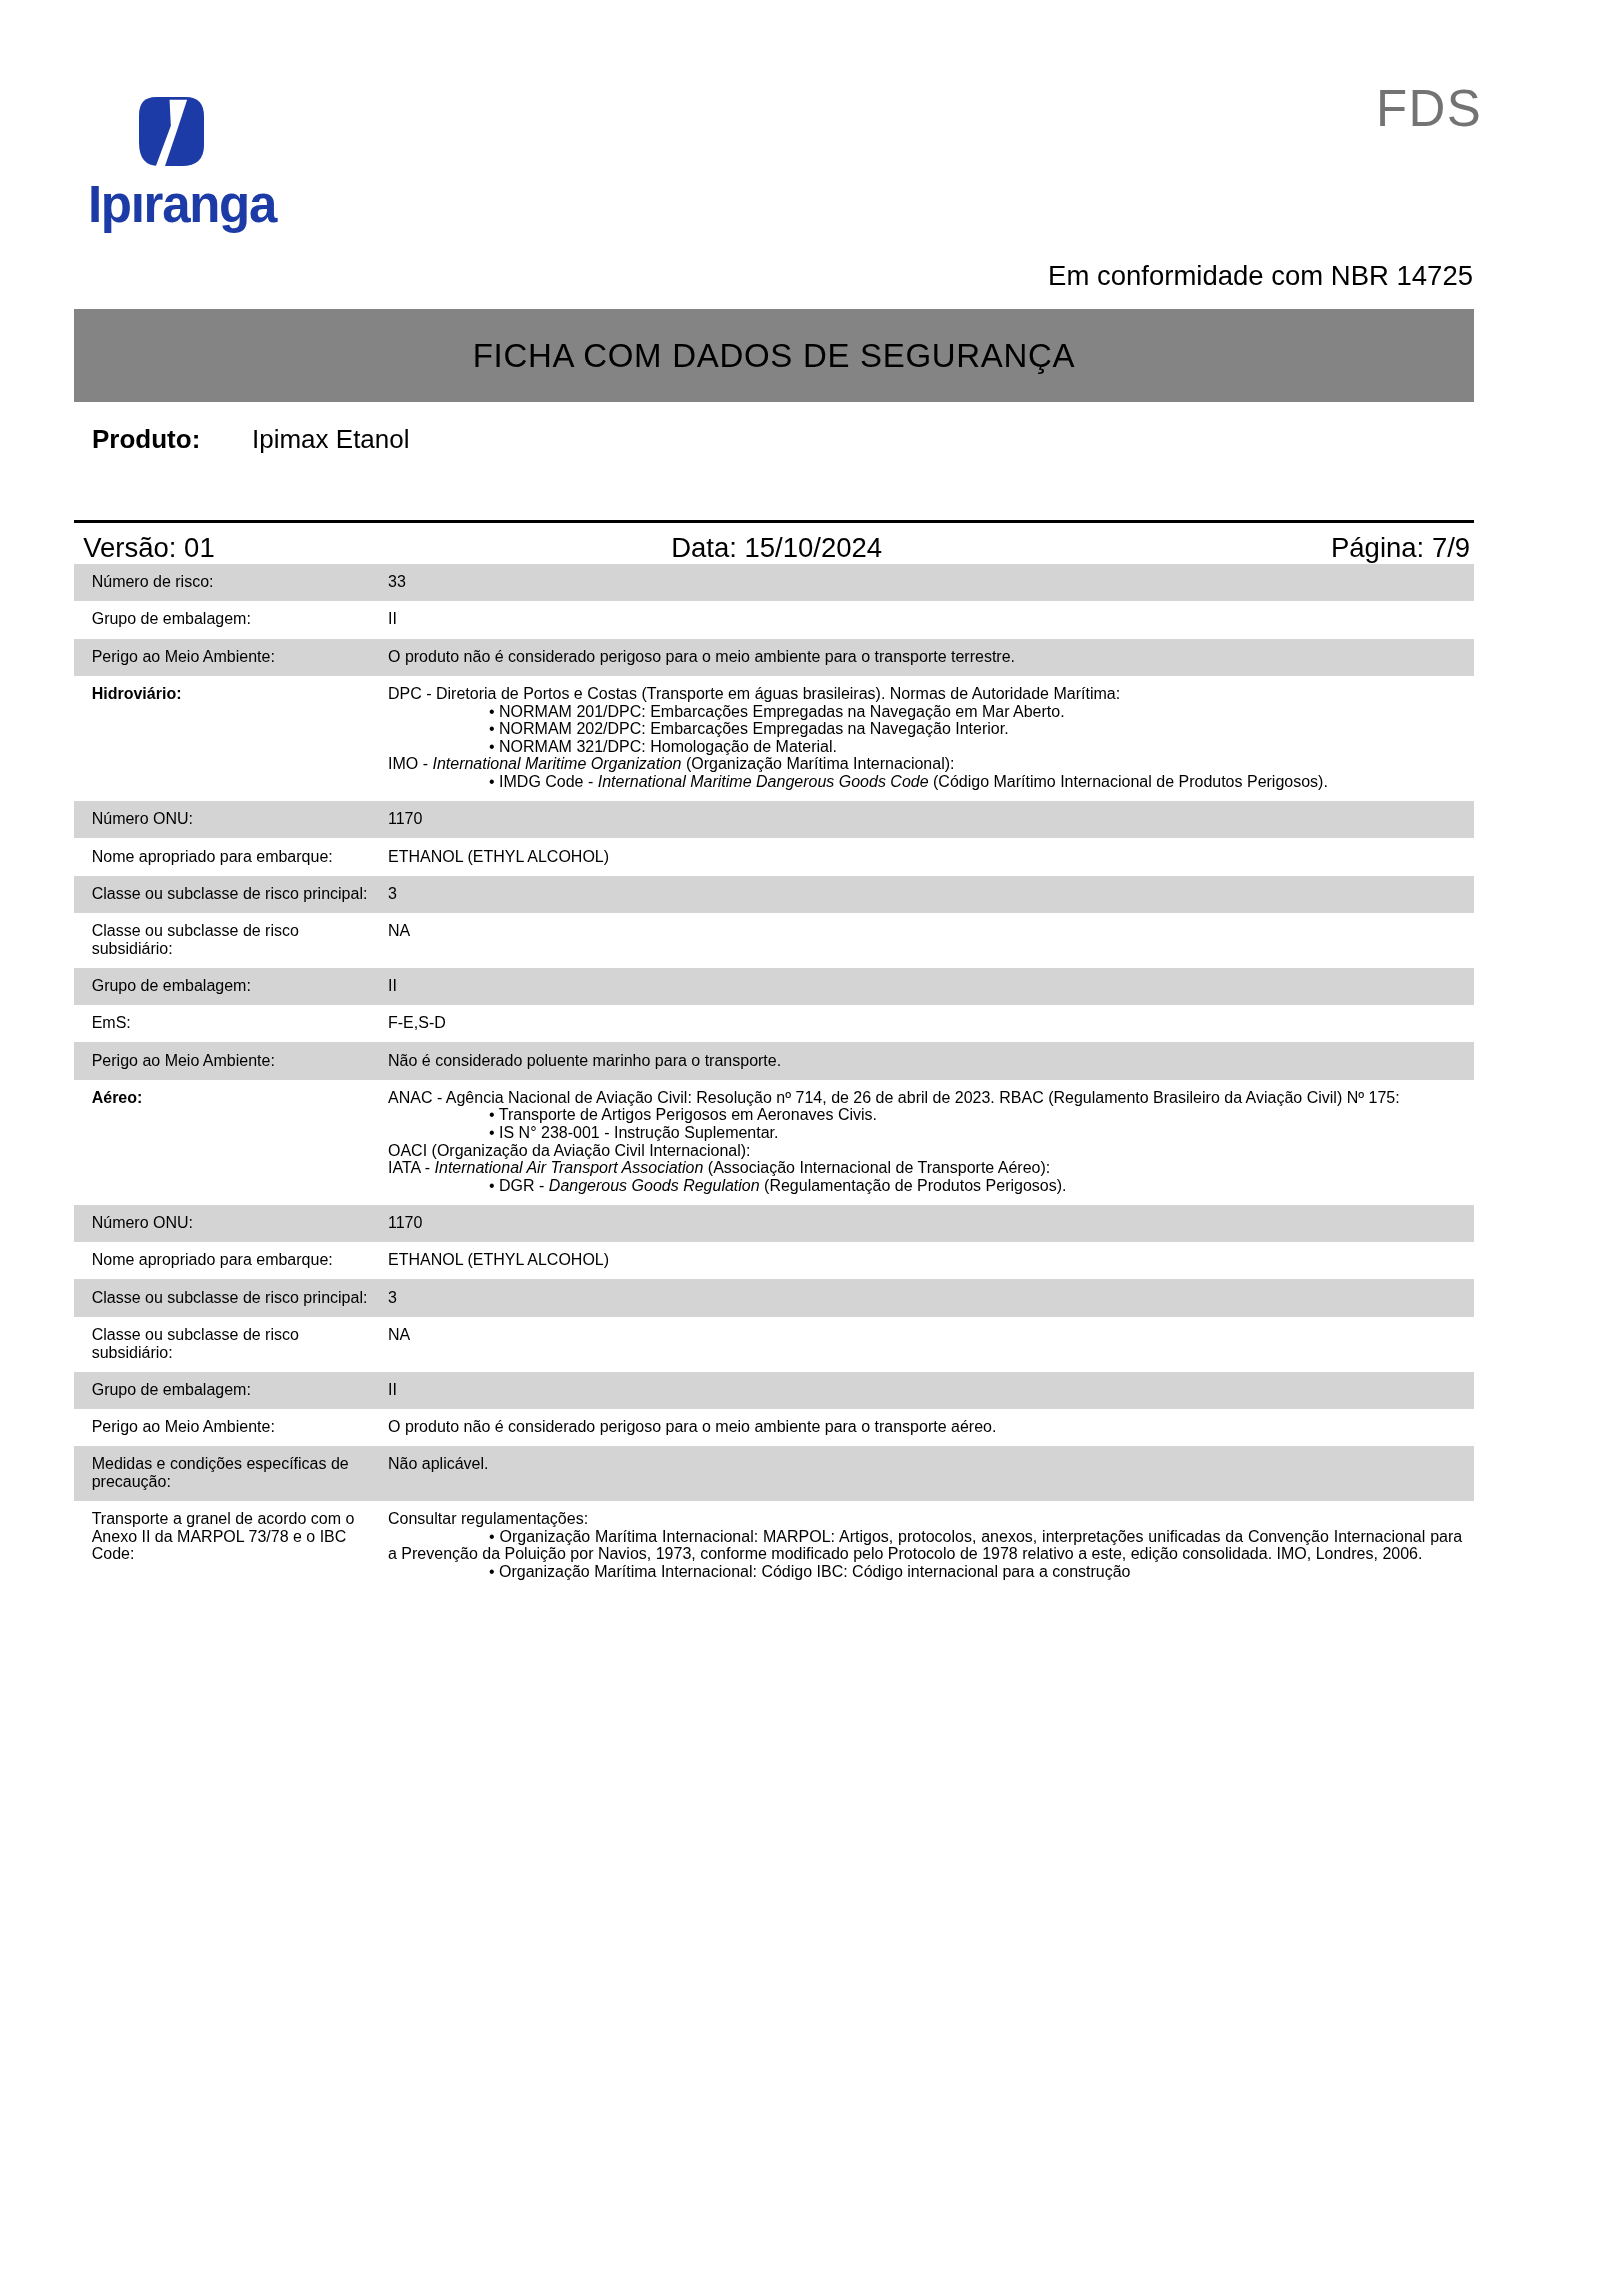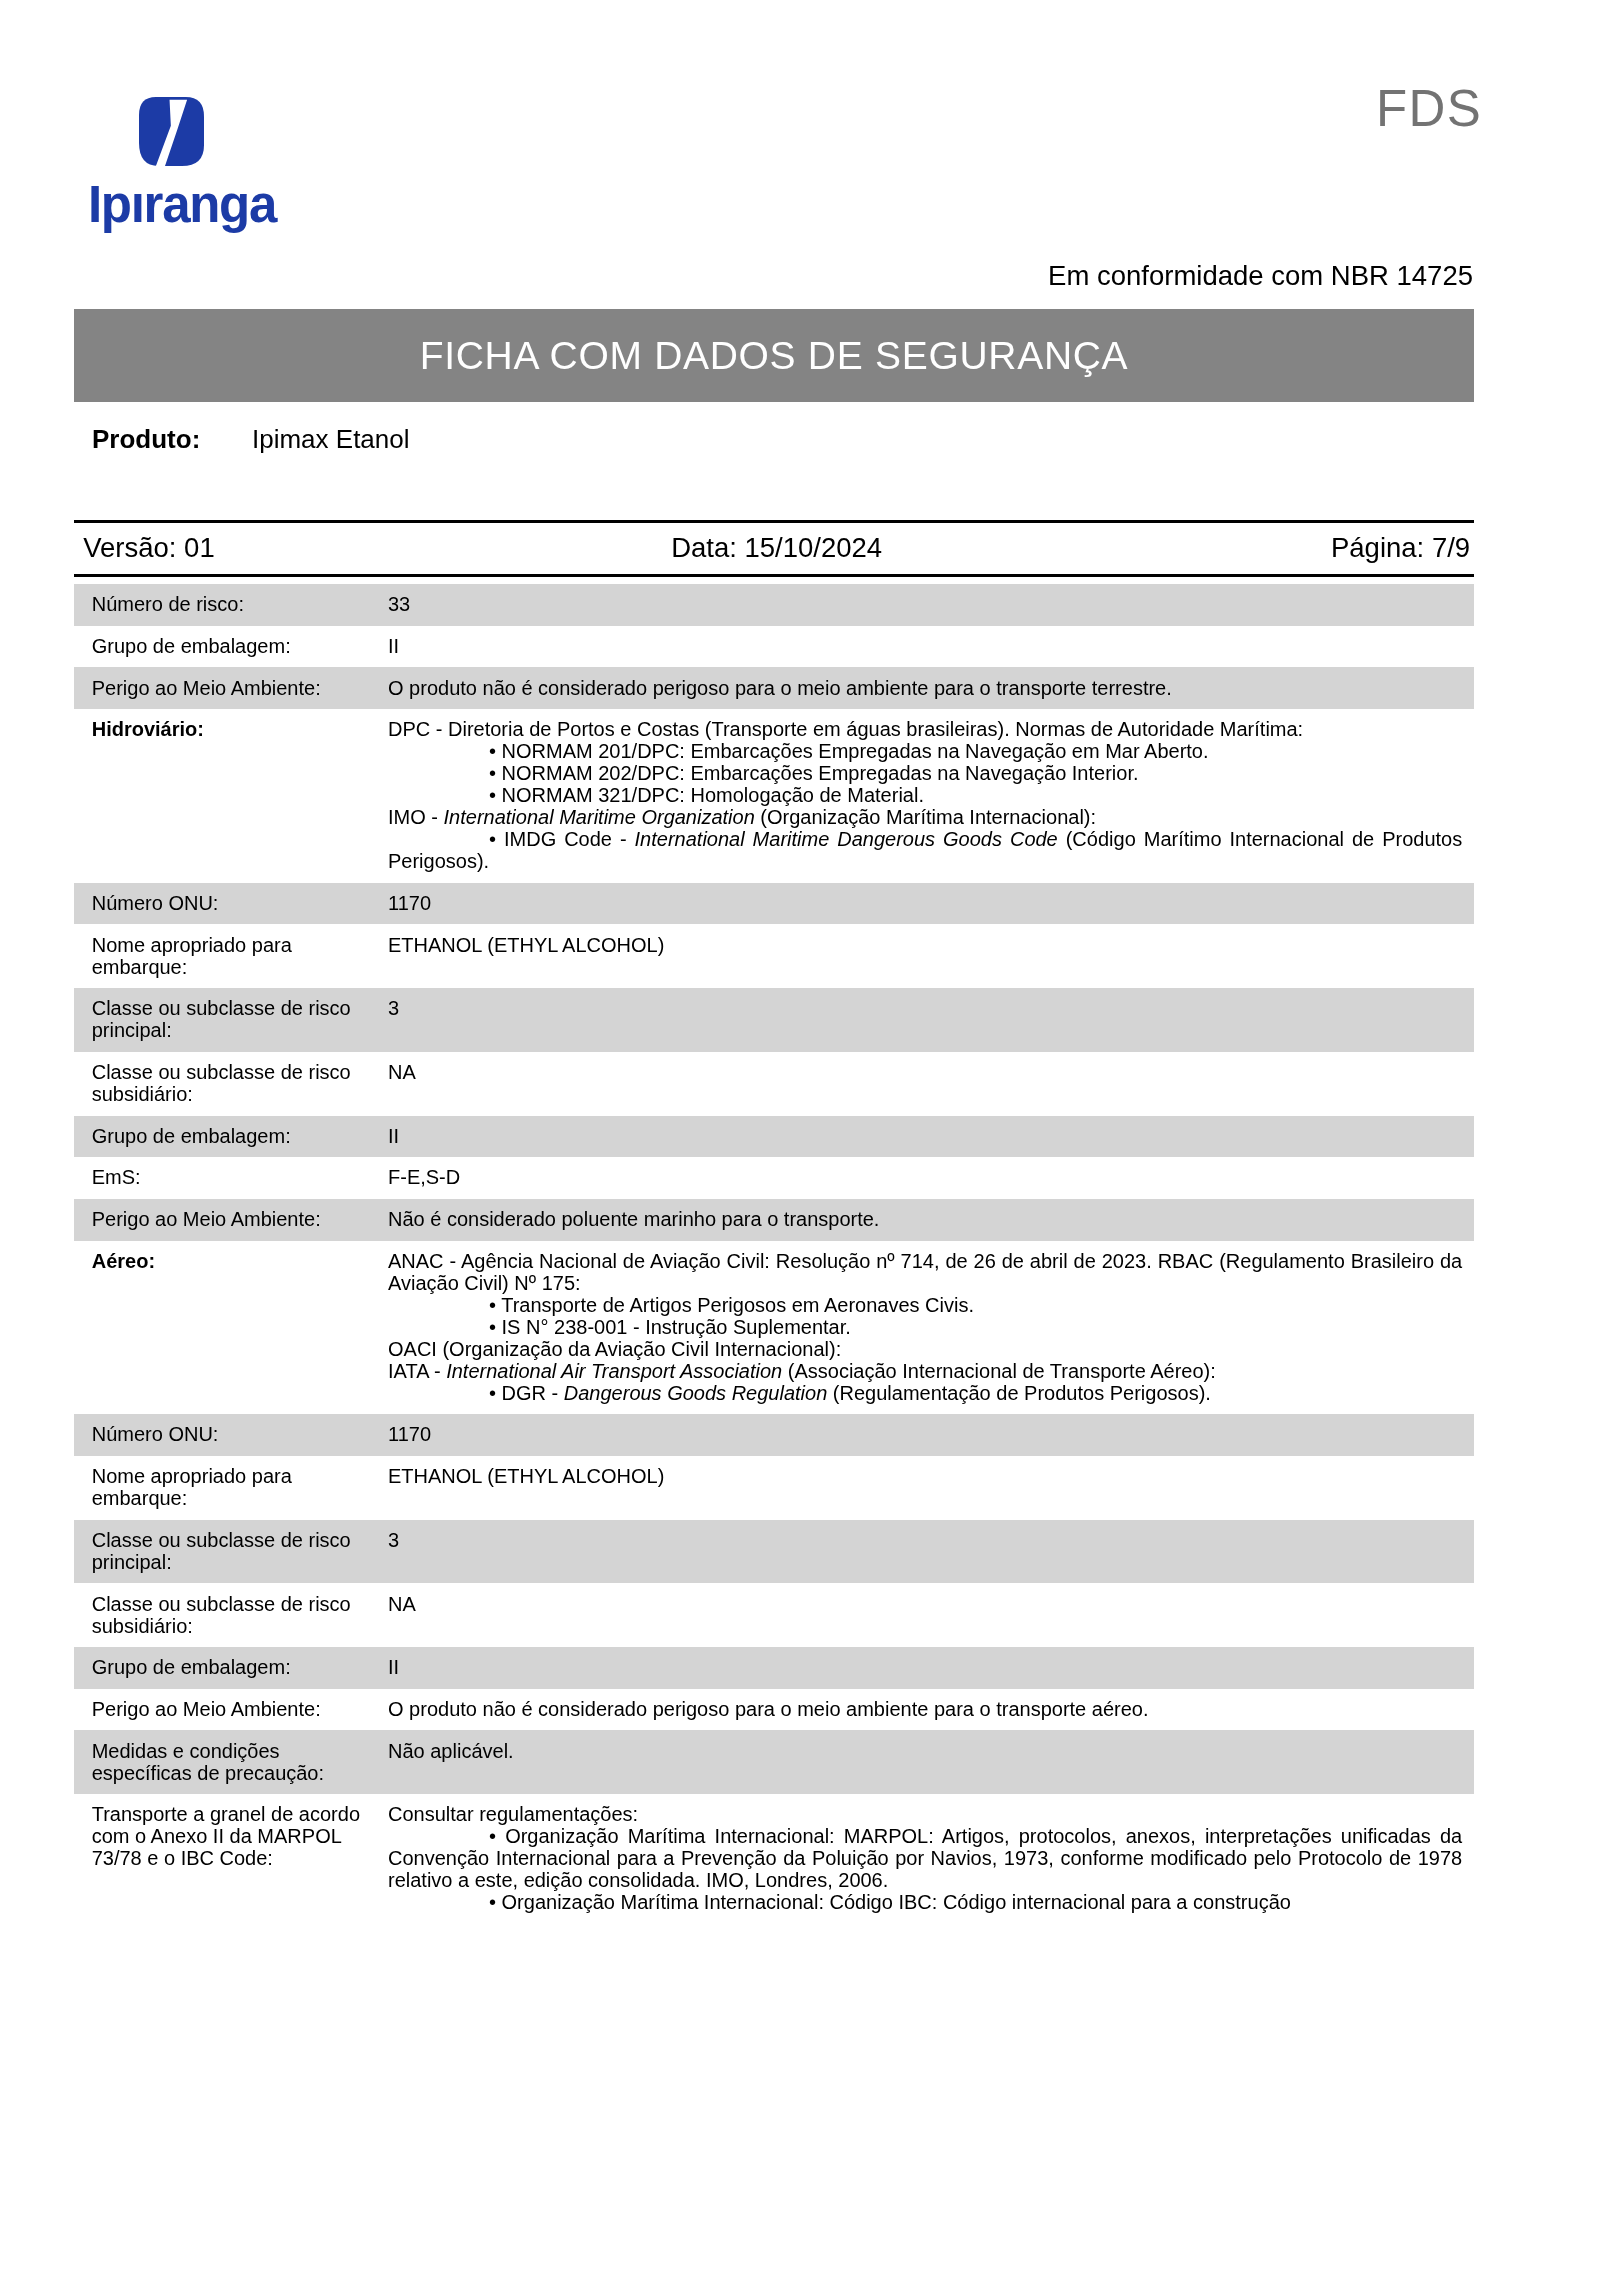--- a/index.html
+++ b/index.html
@@ -26,37 +26,37 @@
   }
   .conformity{
     position:absolute;top:260px;right:149px;
     font-size:27.5px;
   }
   .title-bar{
     position:absolute;left:74px;top:309px;width:1400px;height:93px;
     background:#848484;
     display:flex;align-items:center;justify-content:center;
   }
-  .title-bar span{color:#ffffff;font-size:39px;letter-spacing:0.7px;}
+  .title-bar span{color:#000000;font-size:33px;letter-spacing:0.7px;}
   .product-line{position:absolute;left:92px;top:424px;font-size:26px;}
   .product-line .plabel{font-weight:700;display:inline-block;width:160px;}
   .version-row{
     position:absolute;left:74px;top:520px;width:1400px;
     border-top:3.3px solid #000;border-bottom:3.3px solid #000;
     padding:8.5px 0 10.5px 0;
     display:flex;box-sizing:border-box;
     font-size:27.5px;
   }
   .version-row .vleft{flex:1;text-align:left;padding-left:9.2px;}
   .version-row .vcenter{flex:1;text-align:center;}
   .version-row .vright{flex:1;text-align:right;padding-right:3.9px;}
   
   .dtable{
-    position:absolute;left:74px;top:584px;width:1400px;
-    font-size:20px;
+    position:absolute;left:74px;top:564px;width:1400px;
+    font-size:16px;
   }
   .drow{display:flex;align-items:stretch;}
   .drow.shaded{background:#d4d4d4;}
   .cell{box-sizing:border-box;padding:9.2px 0 10.5px 0;}
   .cell p{margin:0;line-height:1.1;}
   .cell.lbl{width:314px;padding-left:17.7px;padding-right:8.5px;flex:0 0 auto;}
   .cell.lbl.bold{font-weight:700;}
   .cell.val{flex:1 1 auto;padding-right:11.8px;}
   .cell.val p.justify{text-align:justify;}
   .cell.val p.indent{text-indent:101px;}

